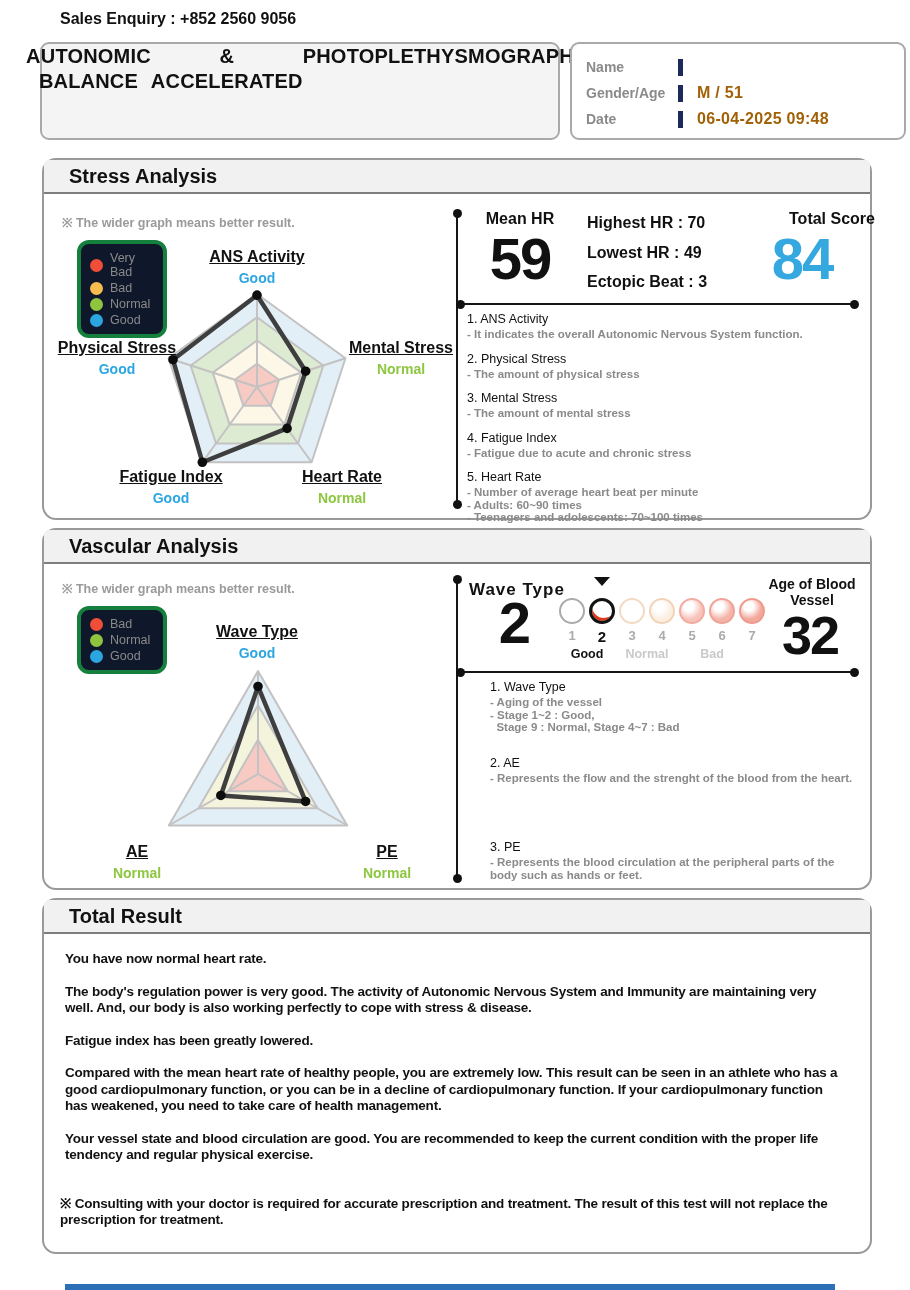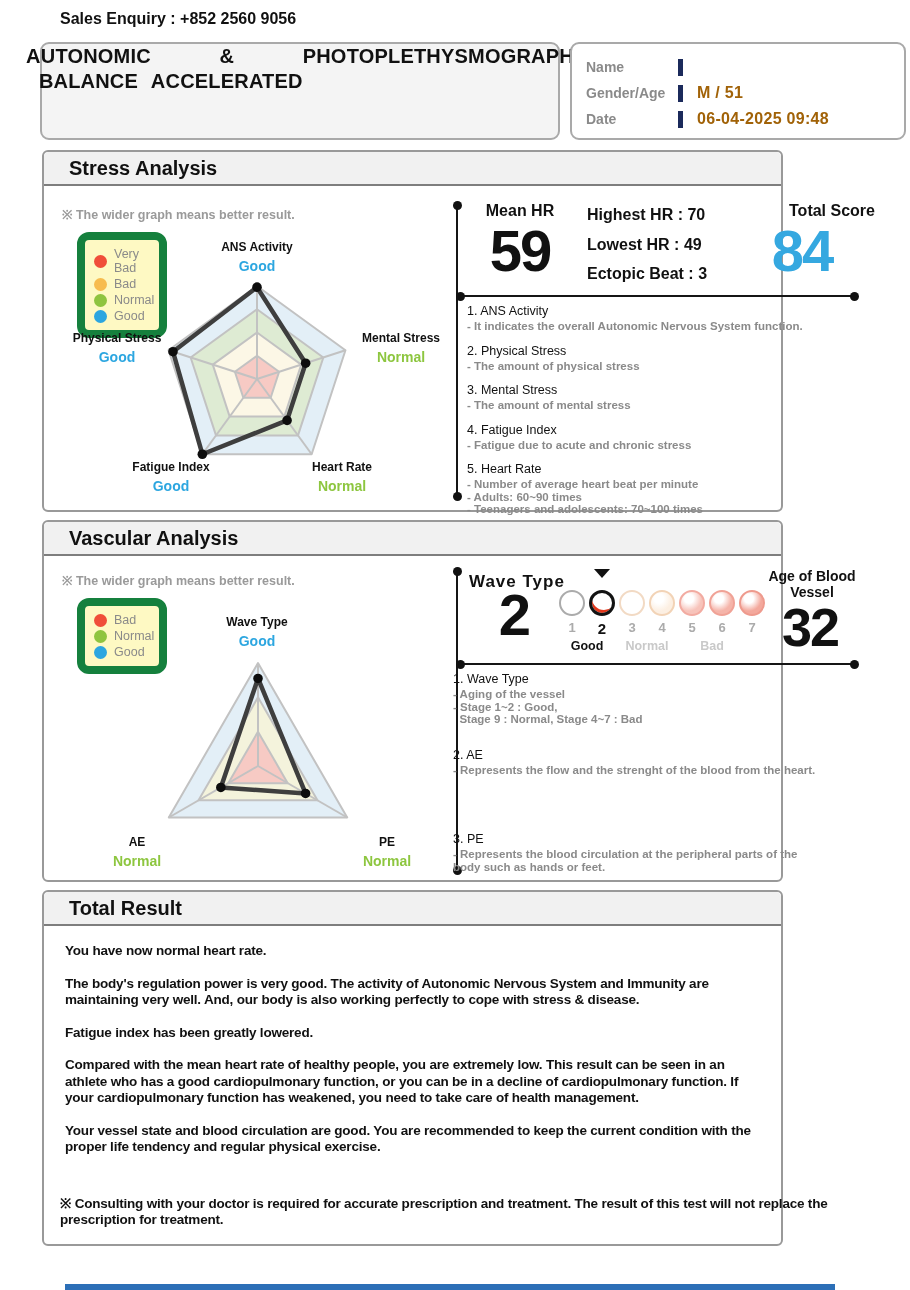--- a/index.html
+++ b/index.html
@@ -15,35 +15,35 @@
   .titlebox div { font-size:20px; font-weight:bold; color:#111; line-height:25px; letter-spacing:.2px; }
 
   .infobox { position:absolute; left:570px; top:42px; width:336px; height:98px;
     background:#fff; border:2px solid #A9A9A9; border-radius:9px; padding:10px 0 0 14px; }
   .inforow { display:flex; align-items:center; height:26px; }
   .inflabel { width:92px; font-size:14px; font-weight:bold; color:#8A8A8A; }
   .infbar { width:5px; height:17px; background:#1B2A5B; margin-right:14px; }
   .infval { font-size:16px; font-weight:bold; color:#a16207; letter-spacing:.3px; }
 
   
-  .section { position:absolute; left:42px; width:741px; border:2px solid #999;
-    border-radius:6px; background:#fff; }
+  .section { position:absolute; left:42px; width:830px; border:2px solid #999;
+    border-radius:14px; background:#fff;margin-top:8px; }
   .sechead { height:34px; background:#F1F1F1; border-bottom:2px solid #7E7E7E;
     border-radius:5px 5px 0 0; line-height:33px; padding-left:25px;
     font-size:20px; font-weight:bold; color:#111; }
   .note { position:absolute; font-size:12.5px; font-weight:bold; color:#9A9A9A; }
 
-  .legendbox { position:absolute; border:8px solid #15803d; border-radius:12px;
-    background:#fef9c3; padding:7px 10px 5px 9px; }
+  .legendbox { position:absolute; border:4px solid #15803d; border-radius:12px;
+    background:#0f172a; padding:7px 10px 5px 9px; }
   .legitem { display:flex; align-items:center; margin-bottom:2px; }
   .legdot { width:13px; height:13px; border-radius:50%; margin-right:7px; flex:0 0 auto; }
   .leglabel { font-size:12.5px; color:#8A8A8A; }
 
   .axlabel { position:absolute; text-align:center; }
-  .axname { font-size:12px; font-weight:bold; color:#111; }
+  .axname { font-size:16px; font-weight:bold; color:#111;text-decoration:underline; }
   .axstatus { font-size:14px; font-weight:bold; margin-top:4px; }
   .st-good { color:#2CA6E0; }
   .st-normal { color:#8DC63F; }
 
   
   .line-v { position:absolute; width:0; border-left:2px solid #151515; }
   .line-h { position:absolute; height:0; border-top:2px solid #151515; }
   .line-v::before, .line-v::after, .line-h::before, .line-h::after {
     content:''; position:absolute; width:9px; height:9px; background:#111; border-radius:50%; }
   .line-v::before { left:-5.5px; top:-4px; }
@@ -292,21 +292,21 @@
     <span class="wgroup emph" style="left:513px;">Good</span>
     <span class="wgroup" style="left:573px;">Normal</span>
     <span class="wgroup" style="left:638px;">Bad</span>
 
     <div class="agelabel" style="left:718px; top:46px; width:100px;">
       <div>Age of Blood</div>
       <div>Vessel</div>
     </div>
     <div class="bignum" style="left:706px; top:76px; font-size:54px;">32</div>
 
-    <div class="desclist" style="left:409px; top:150px;">
+    <div class="desclist" style="left:446px; top:150px;">
       <div class="descitem">
         <div class="desctitle">1. Wave Type</div>
         <div class="desc-line">- Aging of the vessel</div>
         <div class="desc-line">- Stage 1~2 : Good,</div>
         <div class="desc-line">  Stage 9 : Normal, Stage 4~7 : Bad</div>
       </div>
       <div class="descitem" style="margin-top:22px;">
         <div class="desctitle">2. AE</div>
         <div class="desc-line">- Represents the flow and the strenght of the blood from the heart.</div>
       </div>

